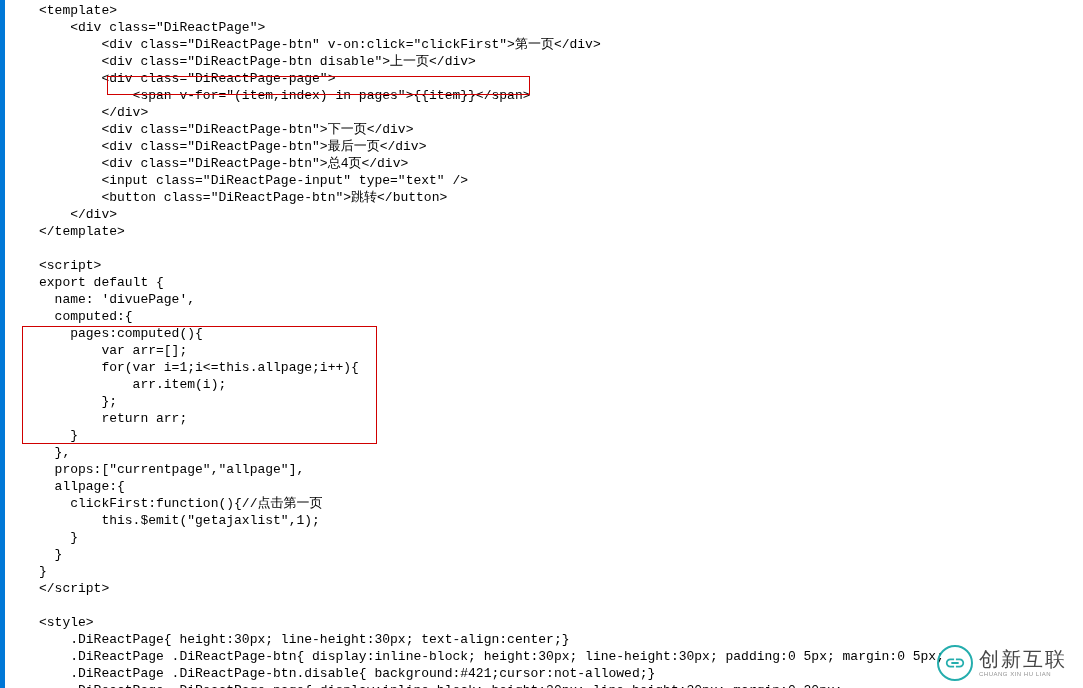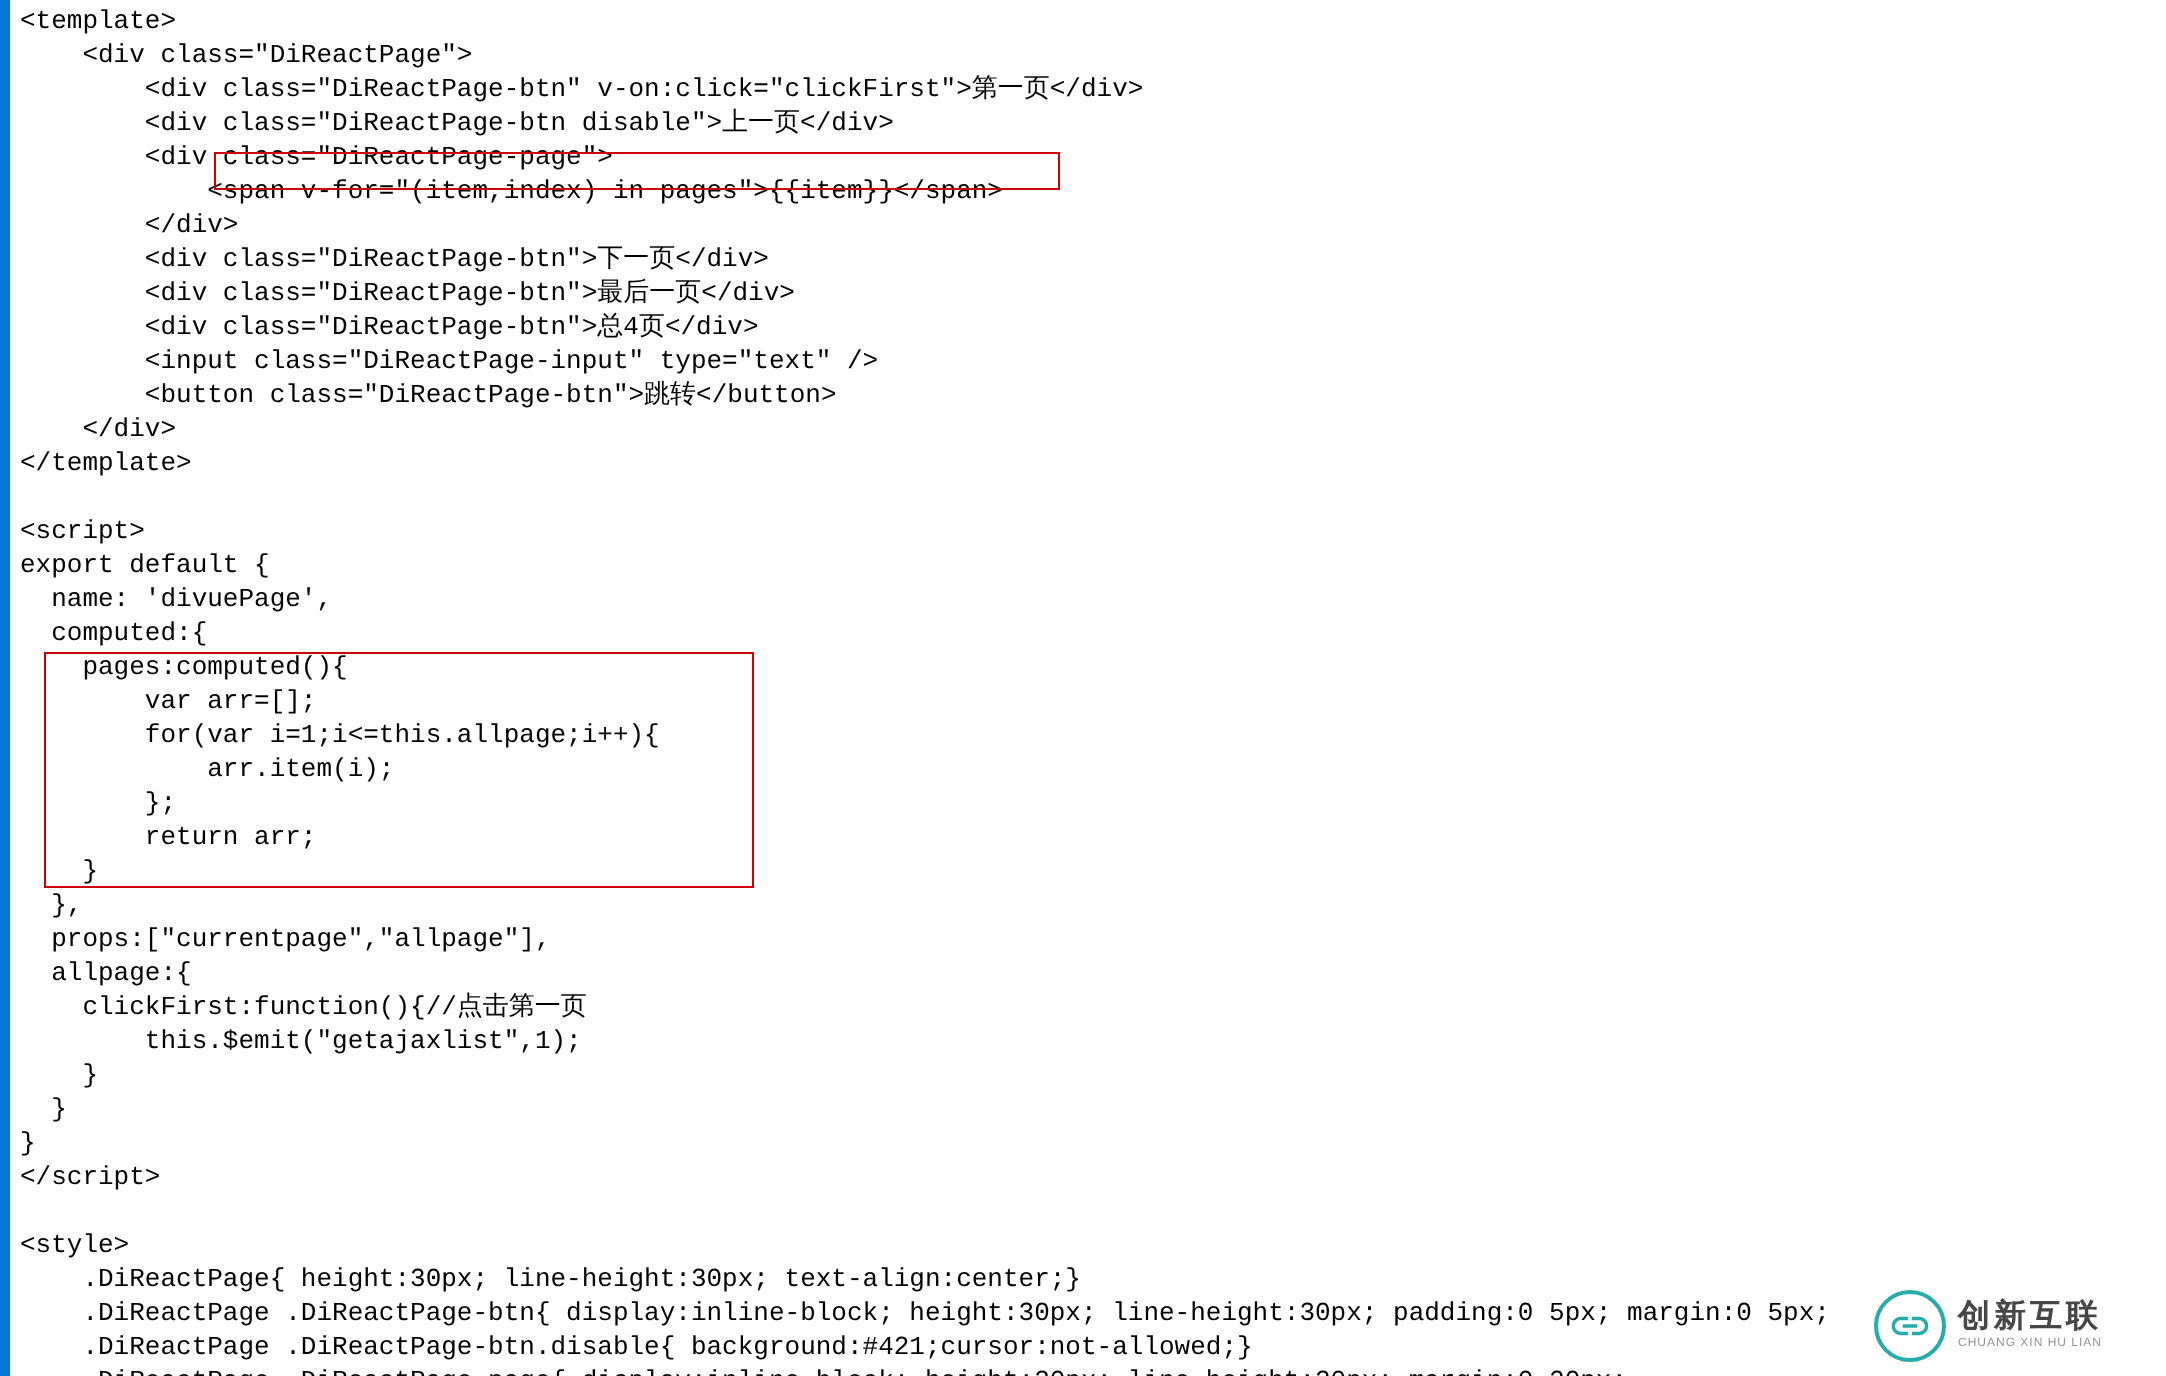--- a/index.html
+++ b/index.html
@@ -19,21 +19,21 @@
     top: 0;
     left: 0;
     width: 5px;
     height: 100%;
     background: #0078d7;
   }
   .code-area {
     padding: 2px 0 0 10px;
     white-space: pre;
   }
-  .code-area span { display: inline; }
+  .code-area span { display: inline; margin-left: 29px; }
   .red-box-1 {
     position: absolute;
     border: 1px solid #d00000;
     left: 107px;
     top: 76px;
     width: 423px;
     height: 19px;
     pointer-events: none;
   }
   .red-box-2 {
@@ -62,21 +62,21 @@
     height: 36px;
     border-radius: 50%;
     border: 2px solid #0ea5a5;
     display: flex;
     align-items: center;
     justify-content: center;
     margin-right: 6px;
   }
   .watermark-logo svg { width: 22px; height: 22px; }
   .watermark-text { display: flex; flex-direction: column; line-height: 1; }
-  .watermark-text .big { font-size: 16px; font-weight: 700; letter-spacing: 2px; }
+  .watermark-text .big { font-size: 20px; font-weight: 400; letter-spacing: 2px; }
   .watermark-text .small { font-size: 6px; color: #888; letter-spacing: 0.5px; margin-top: 2px; }
 </style>
 </head>
 <body>
 
 <div class="blue-bar"></div>
 
 <div class="code-area"><span>&lt;template&gt;</span>
 <span>    &lt;div class="DiReactPage"&gt;</span>
 <span>        &lt;div class="DiReactPage-btn" v-on:click="clickFirst"&gt;第一页&lt;/div&gt;</span>

